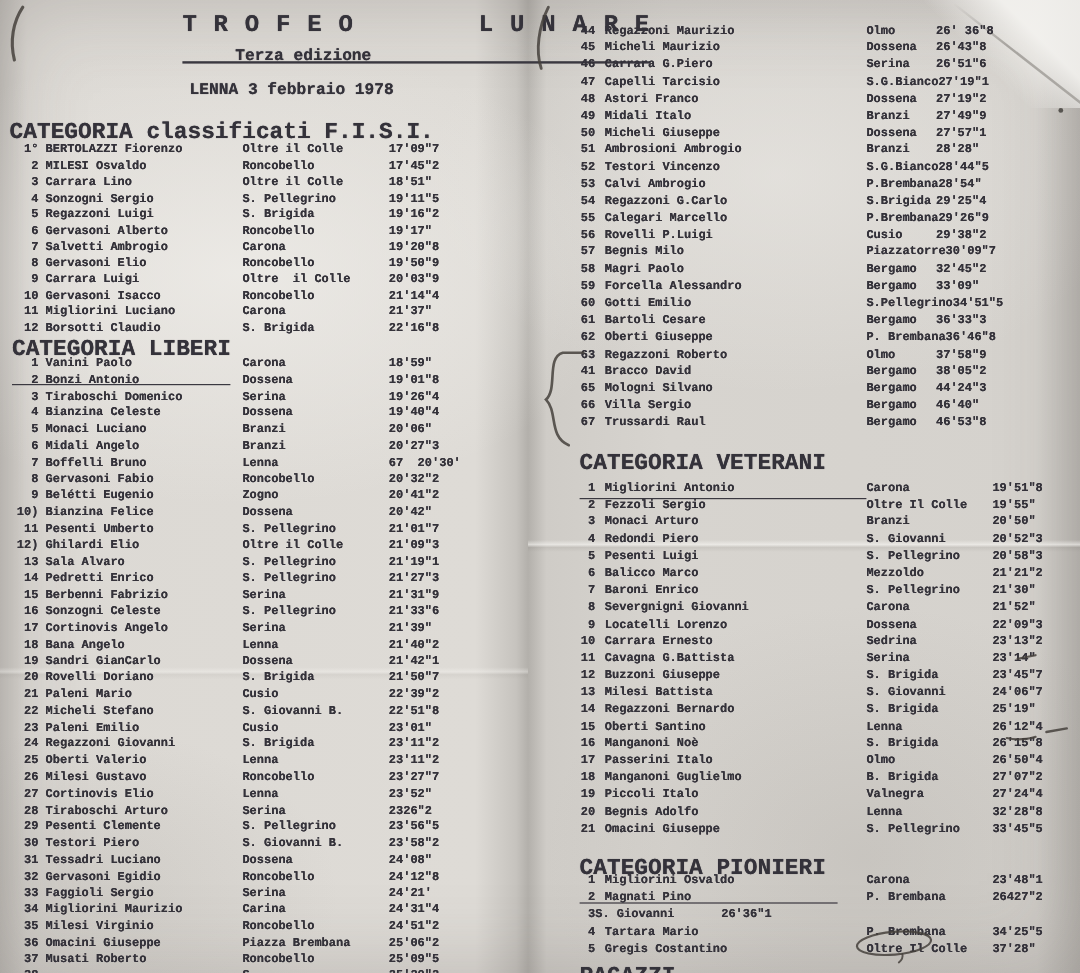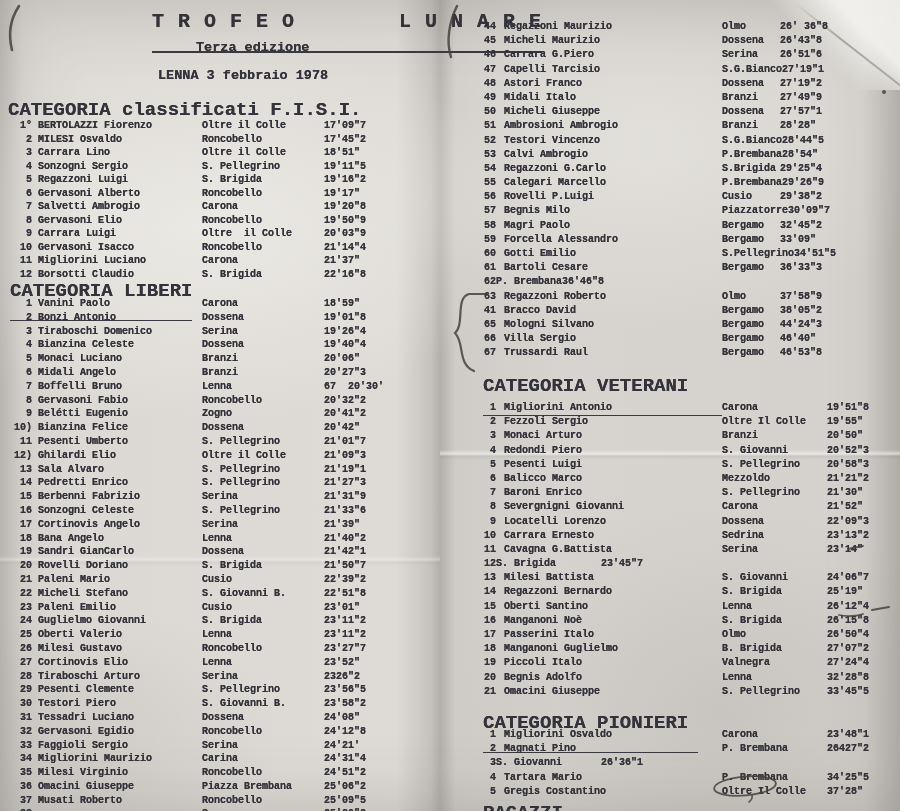--- a/index.html
+++ b/index.html
@@ -272,21 +272,21 @@
           <span class="tm">22'51"8</span>
         </div>
         <div class="row">
           <span class="rk">23</span>
           <span class="nm">Paleni Emilio</span>
           <span class="cl">Cusio</span>
           <span class="tm">23'01"</span>
         </div>
         <div class="row">
           <span class="rk">24</span>
-          <span class="nm">Guglielmo Giovanni</span>
+          <span class="nm">Regazzoni Giovanni</span>
           <span class="cl">S. Brigida</span>
           <span class="tm">23'11"2</span>
         </div>
         <div class="row">
           <span class="rk">25</span>
           <span class="nm">Oberti Valerio</span>
           <span class="cl">Lenna</span>
           <span class="tm">23'11"2</span>
         </div>
         <div class="row">
@@ -476,20 +476,21 @@
           <span class="tm">34'51"5</span>
         </div>
         <div class="row">
           <span class="rk">61</span>
           <span class="nm">Bartoli Cesare</span>
           <span class="cl">Bergamo</span>
           <span class="tm">36'33"3</span>
         </div>
         <div class="row">
           <span class="rk">62</span>
+          <span class="nm">Oberti Giuseppe</span>
           <span class="cl">P. Brembana</span>
           <span class="tm">36'46"8</span>
         </div>
         <div class="row">
           <span class="rk">63</span>
           <span class="nm">Regazzoni Roberto</span>
           <span class="cl">Olmo</span>
           <span class="tm">37'58"9</span>
         </div>
         <div class="row">
@@ -582,20 +583,21 @@
           <span class="tm">23'13"2</span>
         </div>
         <div class="row">
           <span class="rk">11</span>
           <span class="nm">Cavagna G.Battista</span>
           <span class="cl">Serina</span>
           <span class="tm">23'14"</span>
         </div>
         <div class="row">
           <span class="rk">12</span>
+          <span class="nm">Buzzoni Giuseppe</span>
           <span class="cl">S. Brigida</span>
           <span class="tm">23'45"7</span>
         </div>
         <div class="row">
           <span class="rk">13</span>
           <span class="nm">Milesi Battista</span>
           <span class="cl">S. Giovanni</span>
           <span class="tm">24'06"7</span>
         </div>
         <div class="row">

